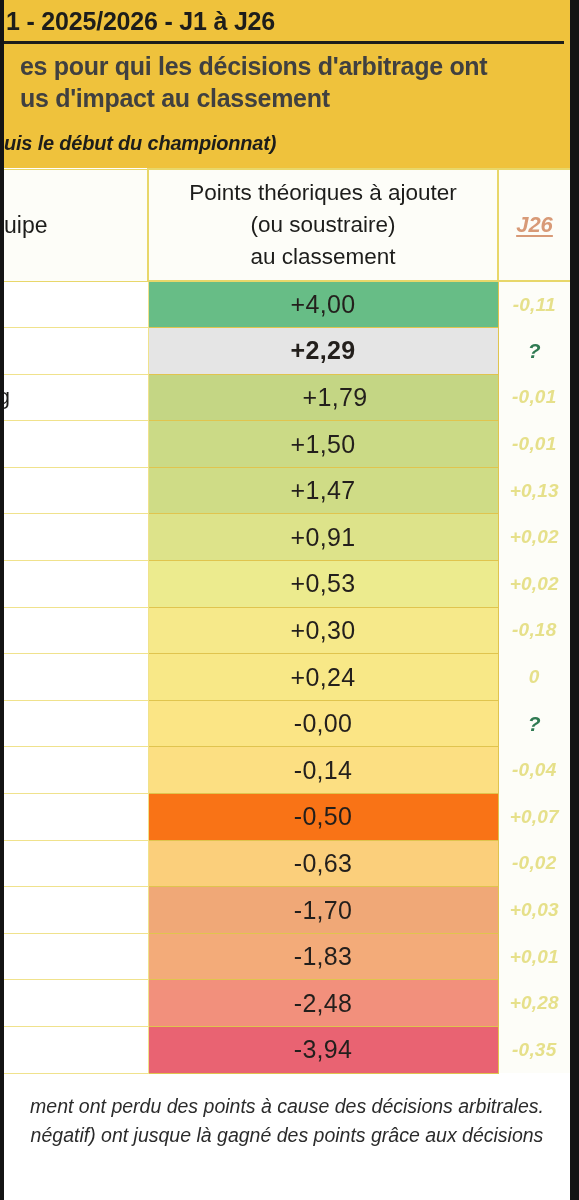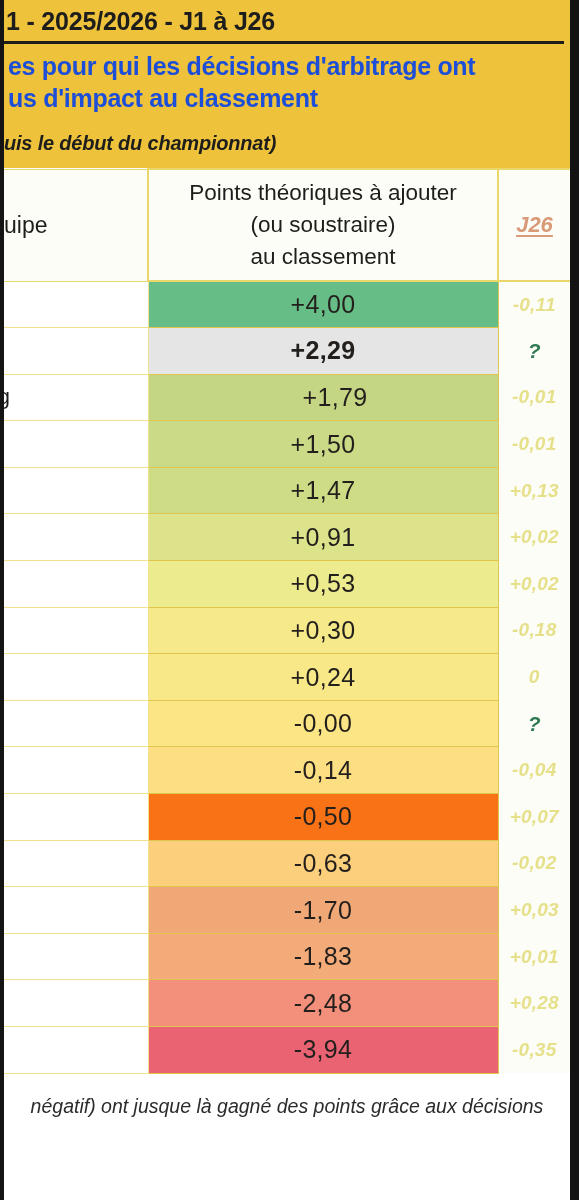--- a/index.html
+++ b/index.html
@@ -42,24 +42,24 @@
     white-space: nowrap;
     padding: 2px 0 4px 2px;
     border-bottom: 3px solid #1d1d1b;
     display: block;
     margin: 0 6px 0 0;
     line-height: 1.22;
   }
   .banner-line {
     font-size: 25px;
     font-weight: bold;
-    color: #1d4ed8;
+    color: #404040;
     white-space: nowrap;
     line-height: 1.28;
-    padding-left: 4px;
+    padding-left: 16px;
     letter-spacing: -0.3px;
   }
   #banner-line1 { margin-top: 6px; }
   #banner-sub {
     font-size: 20px;
     font-style: italic;
     font-weight: bold;
     color: #1d1d1b;
     white-space: nowrap;
     line-height: 1.3;
@@ -328,17 +328,18 @@
               <span class="tname"></span>
             </td>
             <td class="d-pts" style="background: rgb(233, 99, 114);">-3,94</td>
             <td class="d-j26">-0,35</td>
           </tr>
         </tbody>
     </table>
   </div>
 
   <div id="footer">
+    <div class="fline">ment ont perdu des points à cause des décisions arbitrales.</div>
     <div class="fline">négatif) ont jusque là gagné des points grâce aux décisions</div>
 
   </div>
 
 </div>
 
 </body></html>

